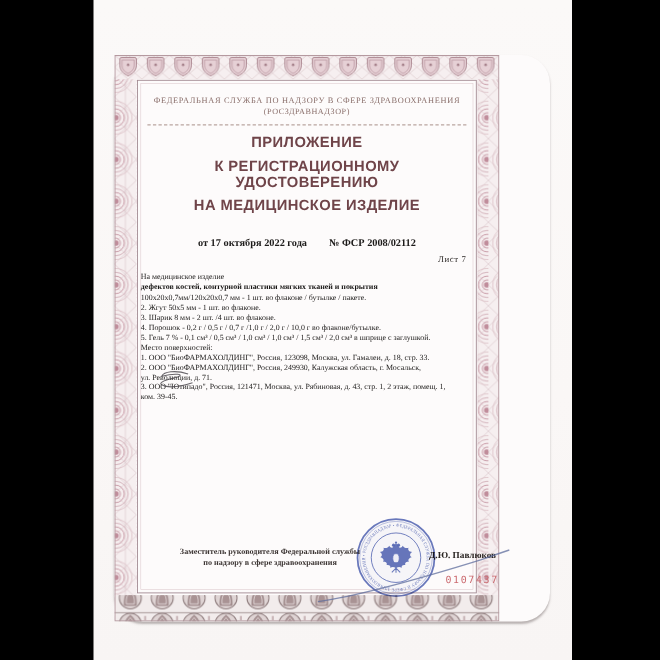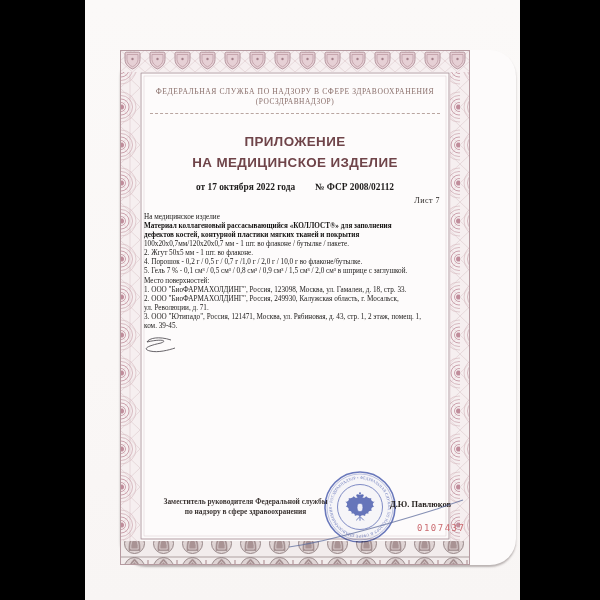--- a/index.html
+++ b/index.html
@@ -9,21 +9,21 @@
     font-family:"Liberation Serif", serif;
   }
   .black-bar{position:absolute;top:0;height:600px;background:#000;}
   .black-bar.left{left:0;width:85px;}
   .black-bar.right{left:520px;width:80px;}
   .paper{
     position:absolute;left:85px;top:0;width:435px;height:600px;
     background:linear-gradient(180deg,#fbf9f8 0%,#faf7f6 60%,#f8f5f4 100%);
   }
   .certificate{
-    position:absolute;left:35px;top:50px;width:396px;height:515px;
+    position:absolute;left:19px;top:50px;width:396px;height:515px;
     background:#fdfbfb;
     box-shadow:0 2px 2px rgba(90,78,78,.4);
     border-radius:26px;
   }
   .border-svg{position:absolute;left:0;top:0;}
   .content{
     position:absolute;left:24px;top:24px;width:302px;
     text-align:center;
   }
   .agency{
@@ -33,44 +33,44 @@
   .agency2{font-size:7.4px;line-height:9px;color:#8a6f6b;letter-spacing:.5px;}
   .sep{
     border:none;border-top:1.2px dashed #b9a5a0;width:96%;
     margin:7px auto 0 auto;height:0;
   }
   .title{
     font-family:"Liberation Sans", sans-serif;font-weight:bold;
     font-size:13.4px;line-height:15.2px;color:#6f4449;letter-spacing:.4px;
     margin-top:6px;
   }
-  .title.first{margin-top:20px;}
+  .title.first{margin-top:8px;}
   .date-row{
-    display:flex;justify-content:center;gap:20px;margin-top:12px;
+    display:flex;justify-content:center;gap:20px;margin-top:23px;
     font-weight:bold;font-size:9.4px;color:#1d1b1a;
   }
   .sheet{
     text-align:right;font-size:8px;color:#2a2624;margin-top:4px;
     padding-right:6px;letter-spacing:.5px;
   }
   .body-text{
     margin-top:8px;text-align:left;font-size:7.2px;line-height:9.1px;
     color:#22201f;white-space:nowrap;
   }
   .body-text .b{font-weight:bold;color:#161413;}
   .sig-pos{
     position:absolute;left:73px;top:497px;width:175px;text-align:center;
     font-weight:bold;font-size:7.4px;line-height:9.6px;color:#3c3533;
   }
   .sig-name{
     position:absolute;left:305px;top:500px;
     font-weight:bold;font-size:8.4px;color:#2a2522;white-space:nowrap;
   }
   .serial{
-    position:absolute;left:332px;top:523px;
+    position:absolute;left:320px;top:523px;
     font-family:"DejaVu Sans Mono", monospace;
     font-size:9px;letter-spacing:1.5px;color:#cb6b70;
   }
   .stamp{
     position:absolute;left:238px;top:470px;width:74px;height:74px;
     mix-blend-mode:multiply;opacity:.92;
   }
   .ink{position:absolute;left:0;top:0;pointer-events:none;}
 </style>
 </head>
@@ -126,35 +126,36 @@
       <rect x="0.5" y="0.5" width="349" height="514" fill="none" stroke="#b59aa0" stroke-width="1"></rect>
       <rect x="21" y="23" width="308" height="466" fill="none" stroke="#a08890" stroke-width="0.8"></rect>
       <rect x="24" y="26" width="302" height="460" fill="none" stroke="#dcc9cd" stroke-width="0.5"></rect>
     </svg>
 
     <div class="content">
       <div class="agency">ФЕДЕРАЛЬНАЯ СЛУЖБА ПО НАДЗОРУ В СФЕРЕ ЗДРАВООХРАНЕНИЯ</div>
       <div class="agency2">(РОСЗДРАВНАДЗОР)</div>
       <hr class="sep">
       <div class="title first">ПРИЛОЖЕНИЕ</div>
+      <div class="title">К РЕГИСТРАЦИОННОМУ УДОСТОВЕРЕНИЮ</div>
       <div class="title">НА МЕДИЦИНСКОЕ ИЗДЕЛИЕ</div>
       <div class="date-row">
         <span>от 17 октября 2022 года</span>
         <span>№  ФСР 2008/02112</span>
       </div>
       <div class="sheet">Лист 7</div>
 
       <div class="body-text">
         <div>На медицинское изделие</div>
-        <div class="b">Материал коллагеновый рассасывающийся «КОЛЛОСТ®» для заполнения</div>
         <div class="b">дефектов костей, контурной пластики мягких тканей и покрытия</div>
         <div>100х20х0,7мм/120х20х0,7 мм - 1 шт. во флаконе / бутылке / пакете.</div>
         <div>2. Жгут 50х5 мм - 1 шт. во флаконе.</div>
+        <div>3. Шарик 8 мм - 2 шт. /4 шт. во флаконе.</div>
         <div>4. Порошок - 0,2 г / 0,5 г / 0,7 г /1,0 г / 2,0 г / 10,0 г во флаконе/бутылке.</div>
-        <div>5. Гель 7 % - 0,1 см³ / 0,5 см³ / 0,8 см³ / 0,9 см³ / 1,5 см³ / 2,0 см³ в шприце с заглушкой.</div>
+        <div>5. Гель 7 % - 0,1 см³ / 0,5 см³ / 1,0 см³ / 1,0 см³ / 1,5 см³ / 2,0 см³ в шприце с заглушкой.</div>
         <div>Место поверхностей:</div>
         <div>1. ООО "БиоФАРМАХОЛДИНГ", Россия, 123098, Москва, ул. Гамалеи, д. 18, стр. 33.</div>
         <div>2. ООО "БиоФАРМАХОЛДИНГ", Россия, 249930, Калужская область, г. Мосальск,</div>
         <div>ул. Революции, д. 71.</div>
         <div>3. ООО "Ютипадо", Россия, 121471, Москва, ул. Рябиновая, д. 43, стр. 1, 2 этаж, помещ. 1,</div>
         <div>ком. 39-45.</div>
       </div>
     </div>
   </div>
 

